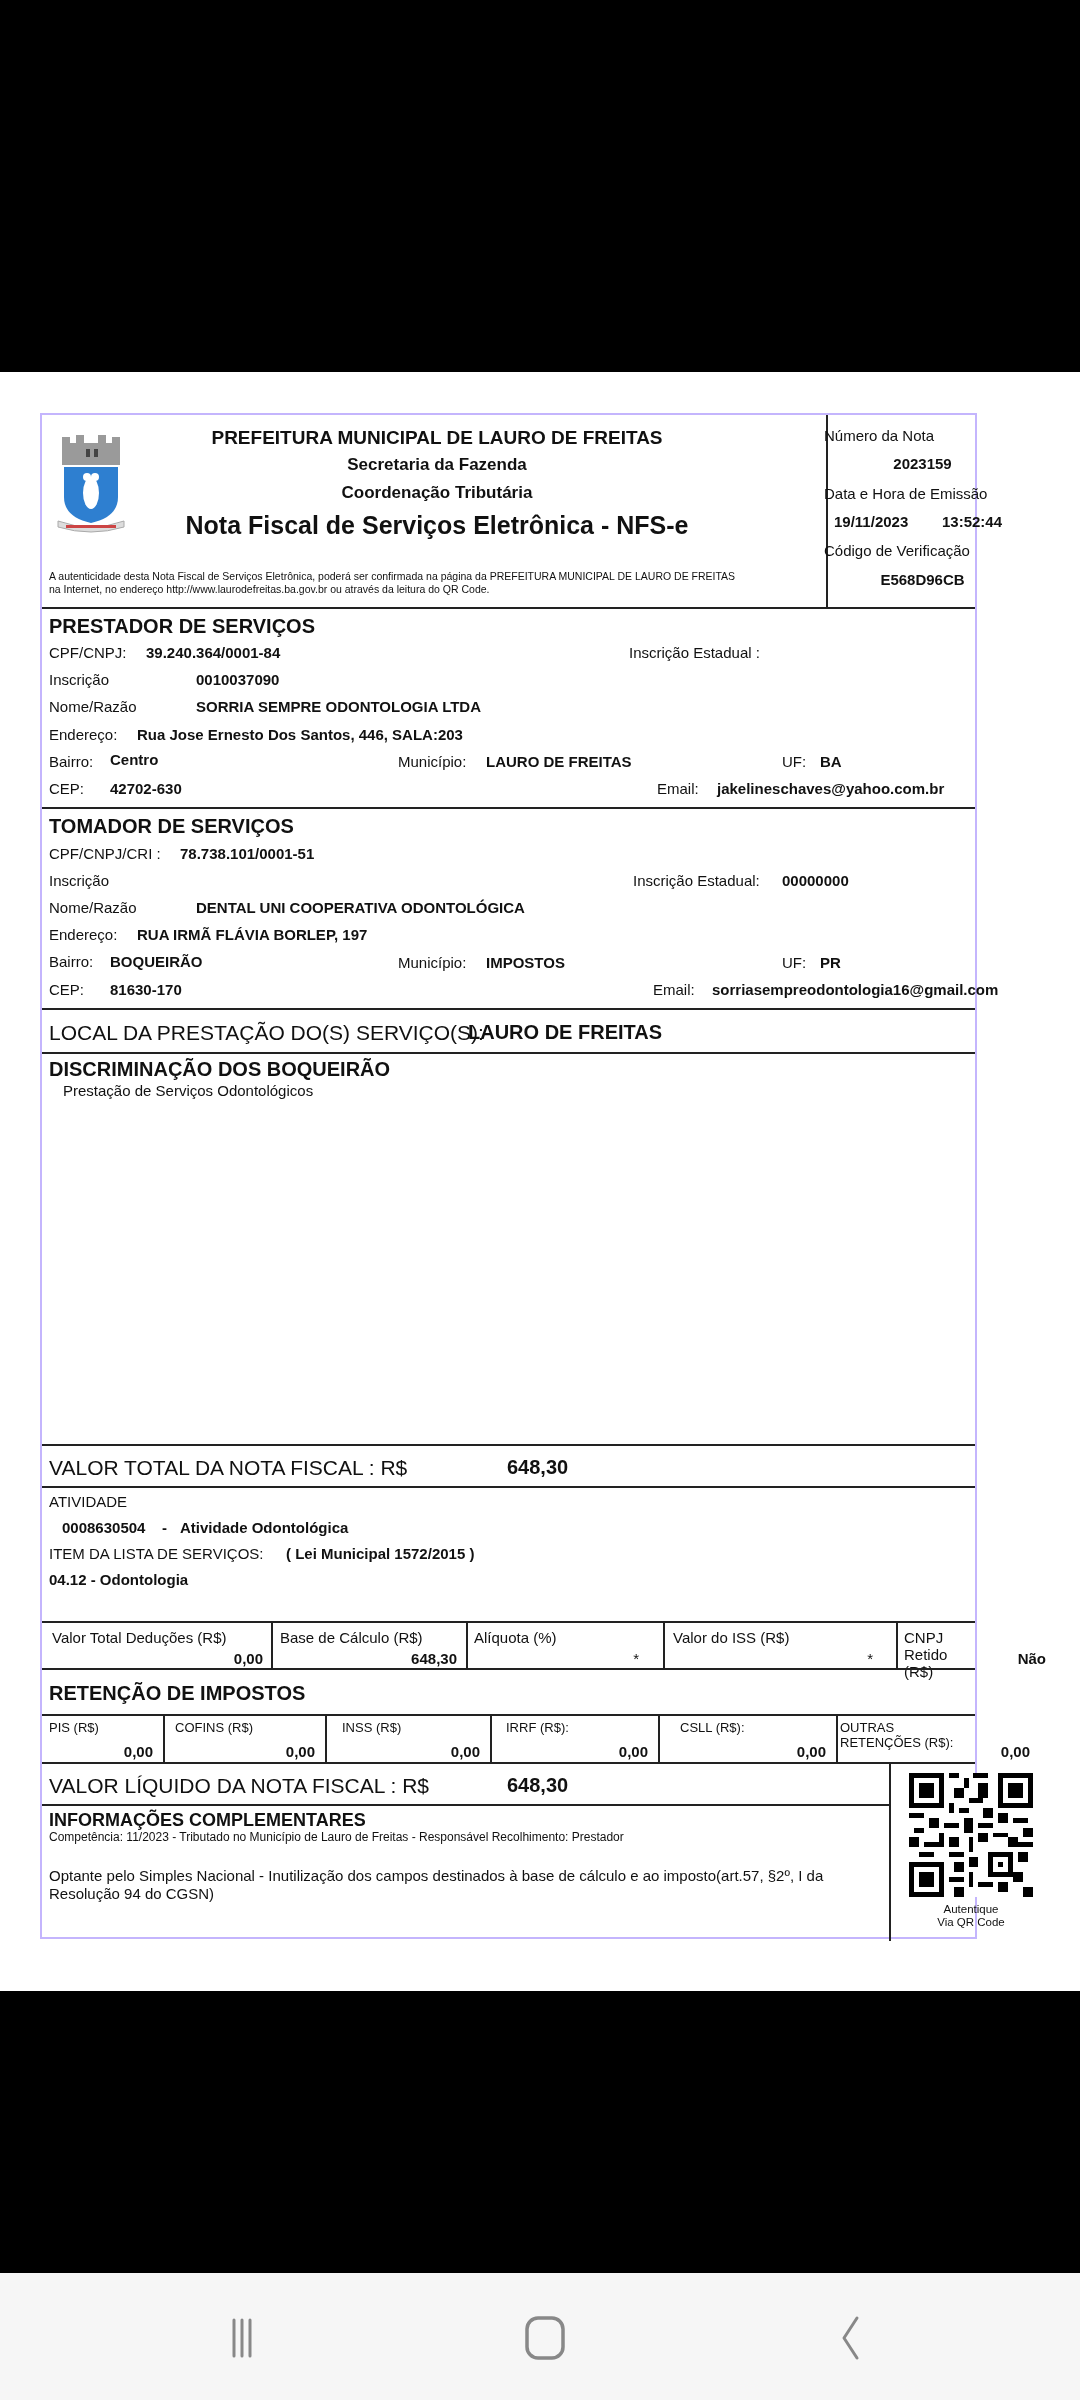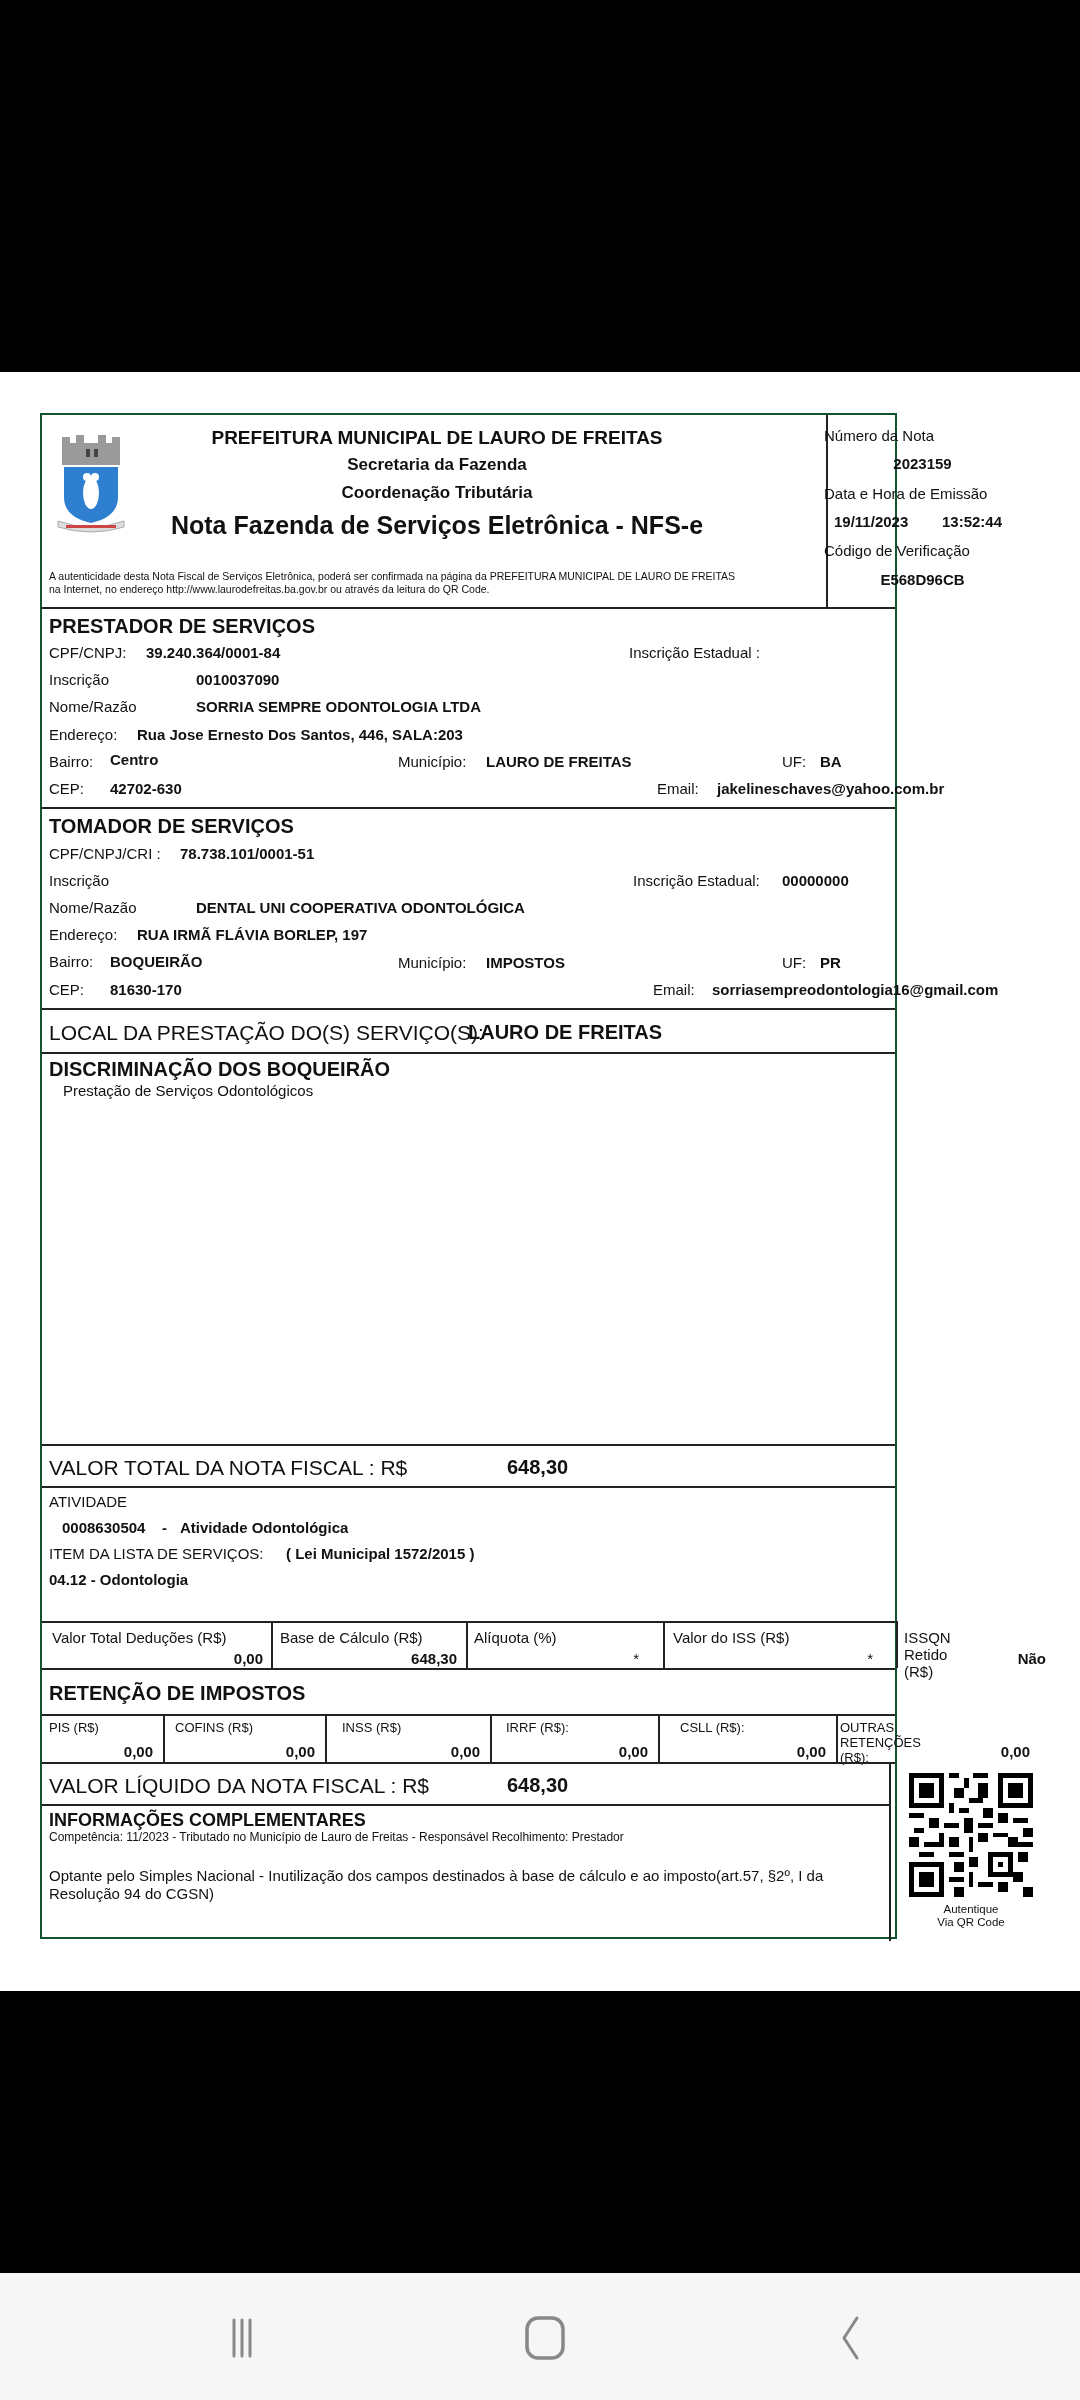--- a/index.html
+++ b/index.html
@@ -1,19 +1,19 @@
 <!DOCTYPE html>
 <html><head>
 <meta charset="utf-8">
 <style>
   html, body { margin:0; padding:0; }
   body { width:1080px; height:2400px; background:#000; position:relative; overflow:hidden;
          font-family:"Liberation Sans", "DejaVu Sans", sans-serif; color:#111; }
   .page { position:absolute; left:0; top:372px; width:1080px; height:1619px; background:#fff; }
-  .doc { position:absolute; left:40px; top:41px; width:857px; height:1526px; border:2px solid #14532d; box-sizing:border-box; }
+  .doc { position:absolute; left:40px; top:41px; width:937px; height:1526px; border:2px solid #c4b5fd; box-sizing:border-box; }
   .abs { position:absolute; }
   .hline { position:absolute; left:0; right:0; height:0; border-top:2px solid #222; }
   .vline { position:absolute; width:0; border-left:2px solid #222; }
   .b { font-weight:bold; }
   .lbl { font-size:15px; color:#111; }
   .val { font-size:15px; font-weight:bold; color:#111; }
   .sec-title { font-size:20px; font-weight:bold; }
   .big { font-size:21px; }
   .navbar { position:absolute; left:0; top:2273px; width:1080px; height:127px; background:#f6f6f6; }
   .nav-btn { position:absolute; top:35px; width:60px; height:60px; display:flex; align-items:center; justify-content:center; }
@@ -41,21 +41,21 @@
         <circle cx="31" cy="42" r="4" fill="#fff"></circle>
         <circle cx="39" cy="42" r="4" fill="#fff"></circle>
         <path d="M2 86 Q35 98 68 86 L68 92 Q35 102 2 92 Z" fill="#ddd" stroke="#aaa"></path>
         <rect x="10" y="90" width="50" height="3" fill="#c44"></rect>
       </svg>
     </div>
 
     <div class="abs b" style="left:0; width:790px; top:12px; text-align:center; font-size:19px;">PREFEITURA MUNICIPAL DE LAURO DE FREITAS</div>
     <div class="abs b" style="left:0; width:790px; top:40px; text-align:center; font-size:17px;">Secretaria da Fazenda</div>
     <div class="abs b" style="left:0; width:790px; top:68px; text-align:center; font-size:17px;">Coordenação Tributária</div>
-    <div class="abs b" style="left:0; width:790px; top:96px; text-align:center; font-size:25px;">Nota Fazenda de Serviços Eletrônica - NFS-e</div>
+    <div class="abs b" style="left:0; width:790px; top:96px; text-align:center; font-size:25px;">Nota Fiscal de Serviços Eletrônica - NFS-e</div>
     <div class="abs" style="left:7px; top:155px; font-size:10.5px; line-height:13px; white-space:nowrap;">
       <div>A autenticidade desta Nota Fiscal de Serviços Eletrônica, poderá ser confirmada na página da PREFEITURA MUNICIPAL DE LAURO DE FREITAS</div>
       <div>na Internet, no endereço http://www.laurodefreitas.ba.gov.br ou através da leitura do QR Code.</div>
     </div>
 
     <div class="vline" style="left:784px; top:0; height:192px;"></div>
 
     <div class="abs" style="left:768px; width:225px; top:0; height:192px;padding-left:38px;">
       <div class="abs lbl" style="left:14px; top:12px;">Número da Nota</div>
       <div class="abs val" style="left:0; width:225px; top:40px; text-align:center;">2023159</div>
@@ -144,21 +144,21 @@
     <div class="vline" style="left:854px; top:1206px; height:47px;"></div>
 
     <div class="cell-lbl" style="left:10px; top:1214px;">Valor Total Deduções (R$)</div>
     <div class="cell-val" style="left:10px; width:211px; top:1235px;">0,00</div>
     <div class="cell-lbl" style="left:238px; top:1214px;">Base de Cálculo (R$)</div>
     <div class="cell-val" style="left:238px; width:177px; top:1235px;">648,30</div>
     <div class="cell-lbl" style="left:432px; top:1214px;">Alíquota (%)</div>
     <div class="cell-val" style="left:432px; width:165px; top:1235px; font-weight:normal;">*</div>
     <div class="cell-lbl" style="left:631px; top:1214px;">Valor do ISS (R$)</div>
     <div class="cell-val" style="left:631px; width:200px; top:1235px; font-weight:normal;">*</div>
-    <div class="cell-lbl" style="left:862px; top:1214px;">ISSQN Retido (R$)</div>
+    <div class="cell-lbl" style="left:862px; top:1214px;">CNPJ Retido (R$)</div>
     <div class="cell-val" style="left:862px; width:142px; top:1235px;">Não</div>
 
     <div class="hline" style="top:1253px;"></div>
 
     <div class="abs sec-title" style="left:7px; top:1267px;">RETENÇÃO DE IMPOSTOS</div>
     <div class="hline" style="top:1299px;"></div>
     <div class="vline" style="left:121px; top:1299px; height:48px;"></div>
     <div class="vline" style="left:283px; top:1299px; height:48px;"></div>
     <div class="vline" style="left:448px; top:1299px; height:48px;"></div>
     <div class="vline" style="left:616px; top:1299px; height:48px;"></div>

